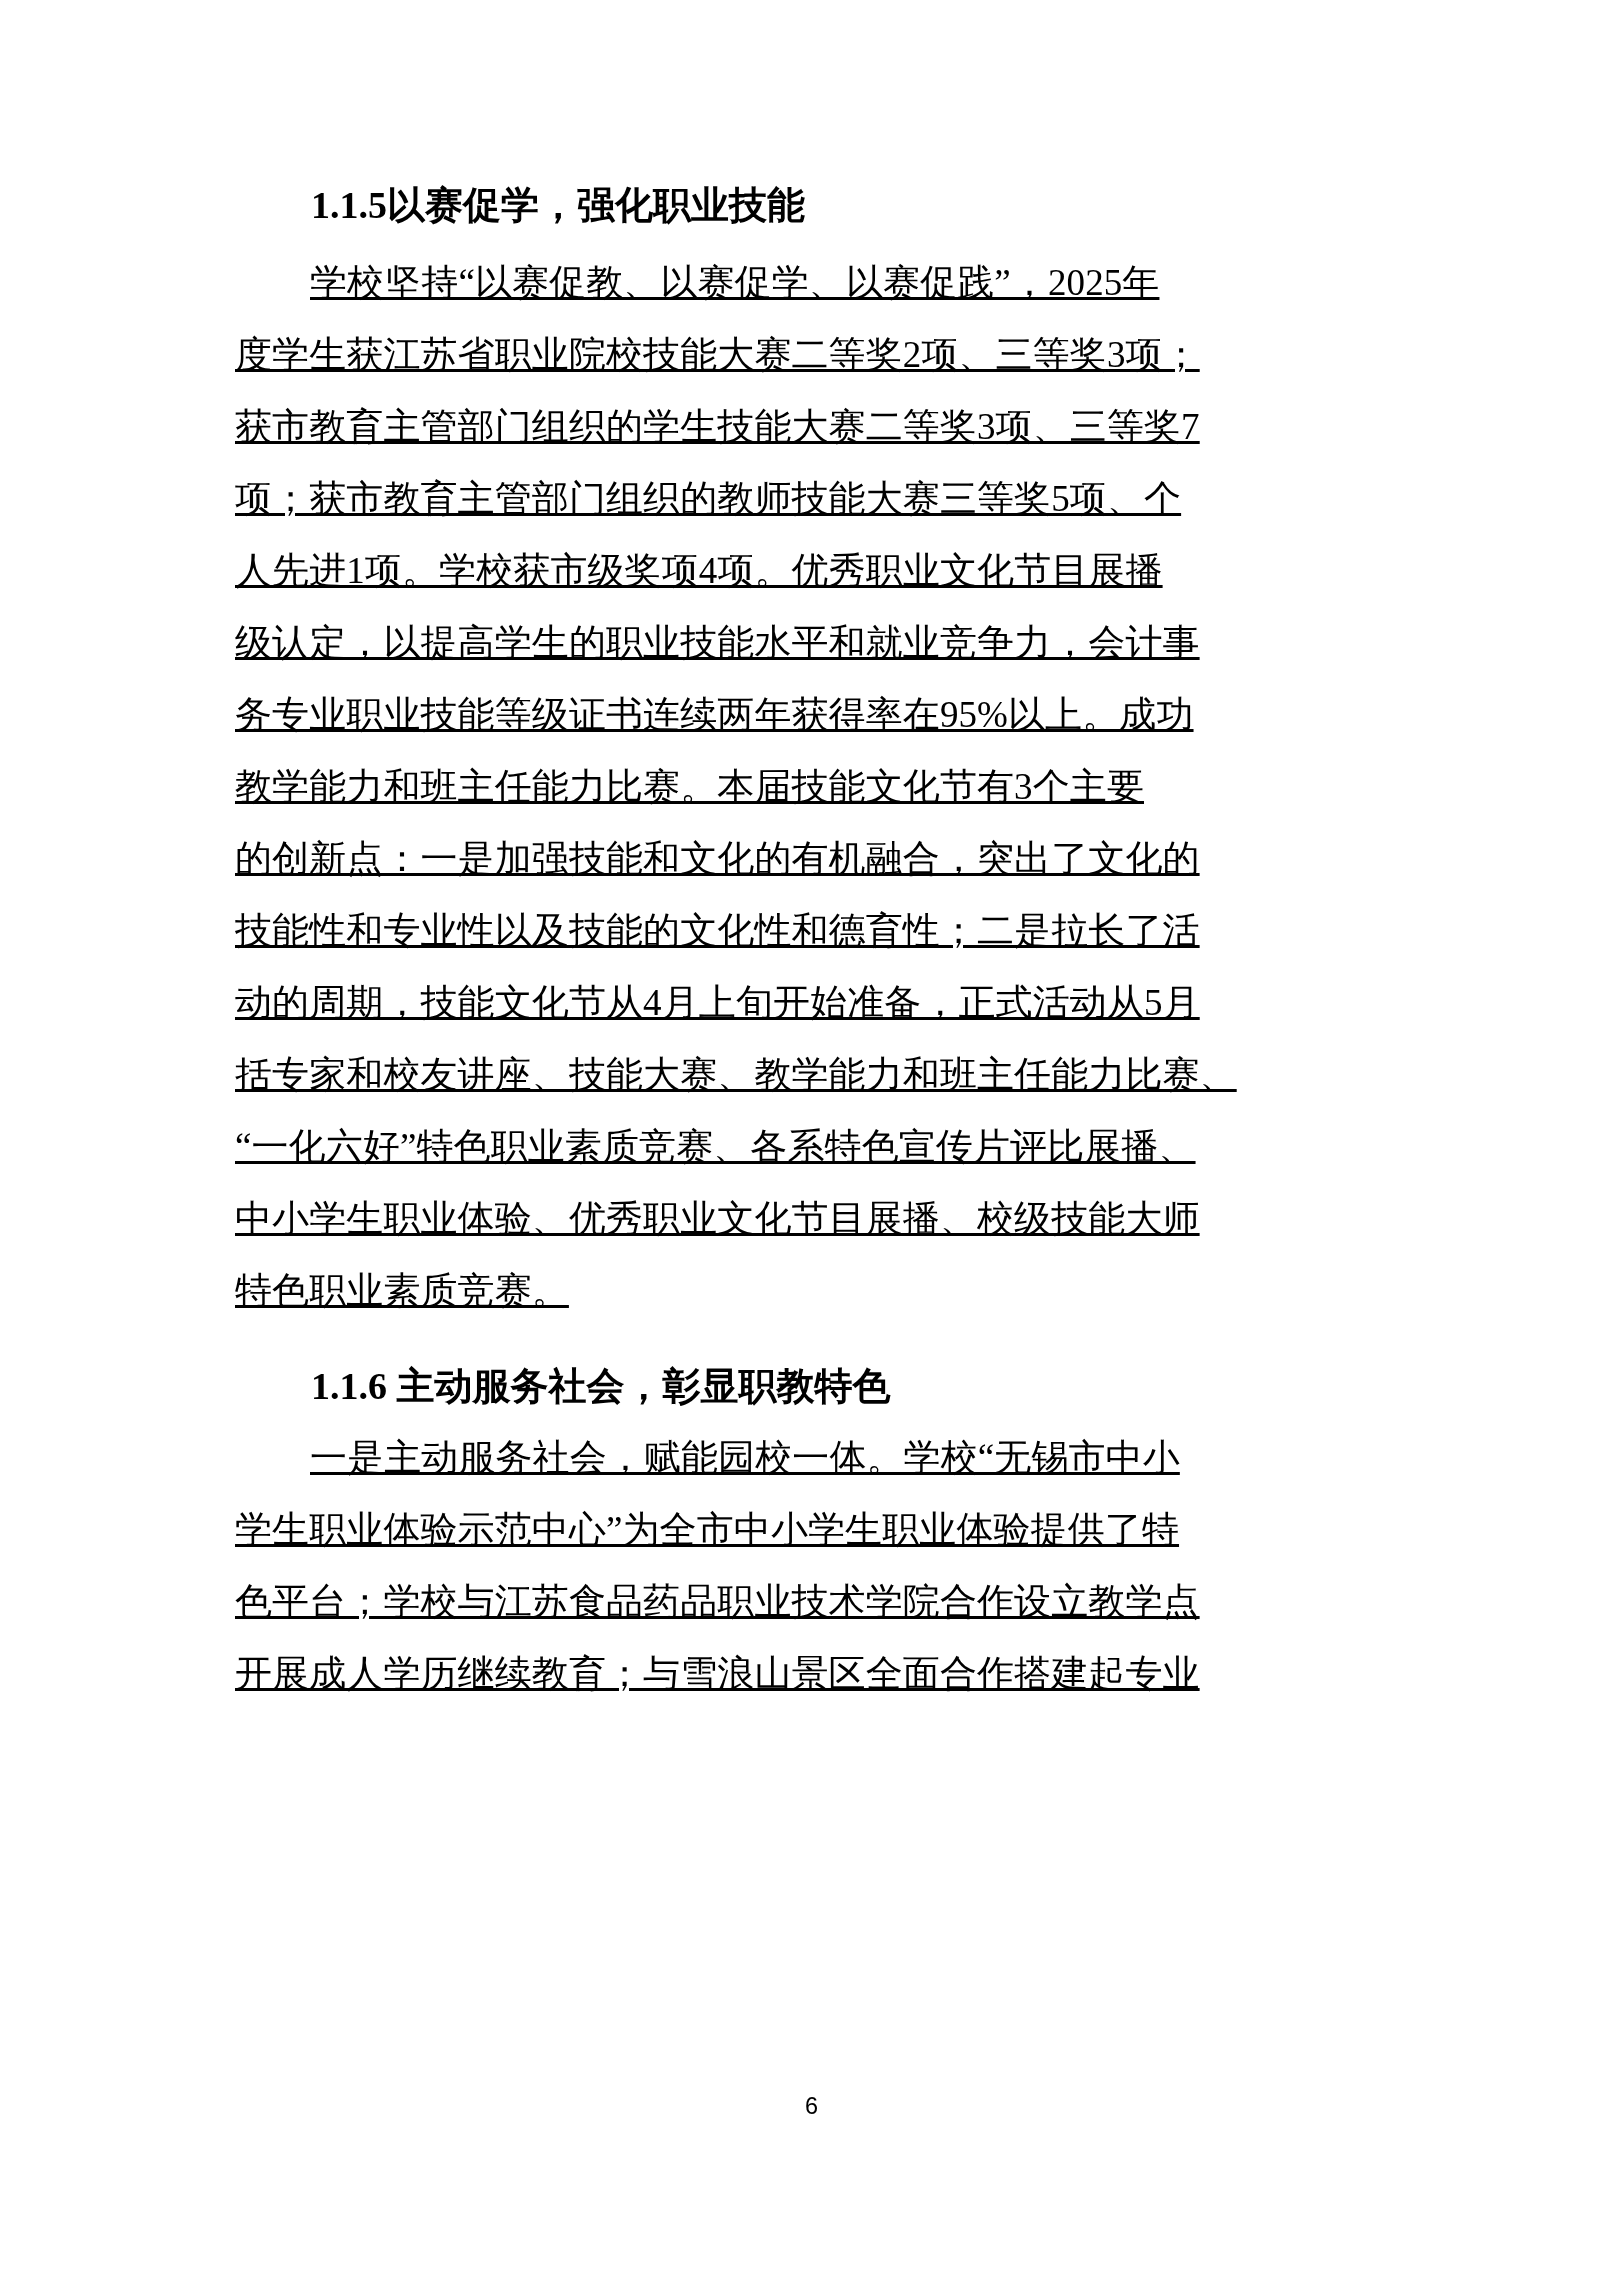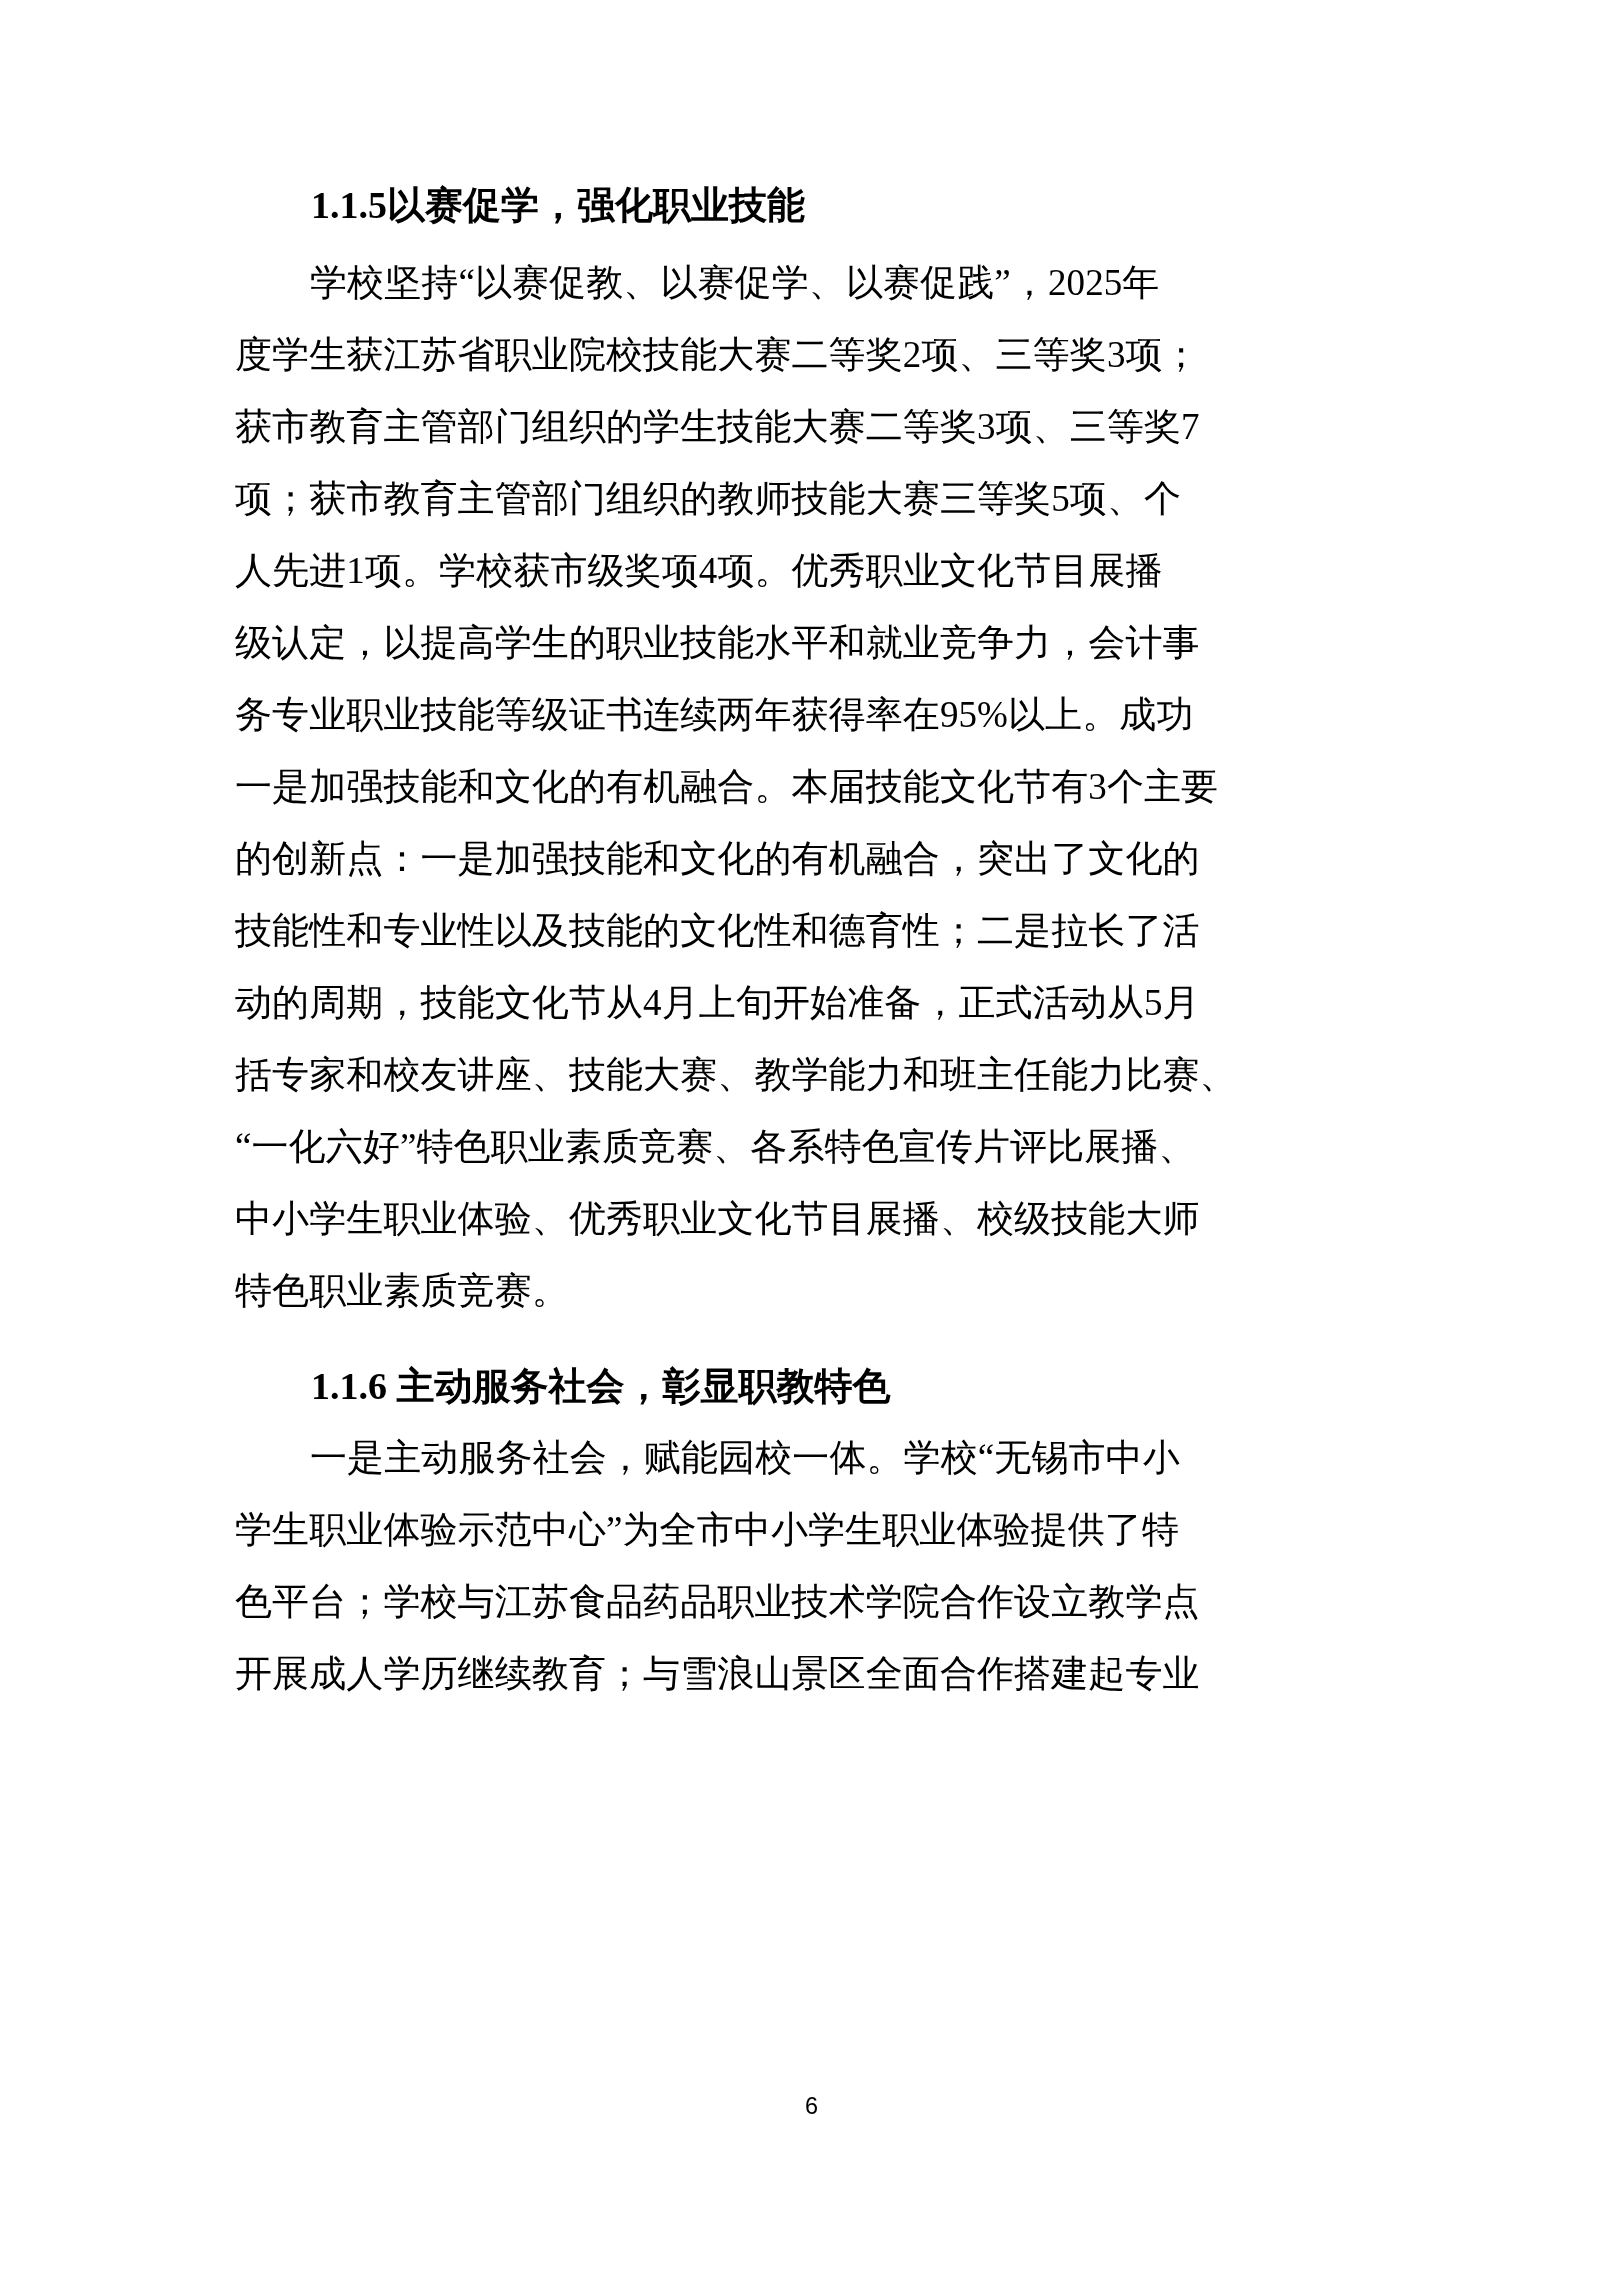--- a/index.html
+++ b/index.html
@@ -49,20 +49,21 @@
     font-weight: normal;
     font-size: 37px;
     line-height: 72px;
     color: #000000;
     margin: 0;
     text-align: justify;
     text-justify: inter-character;
     text-indent: 75px;   
     word-break: break-all;
     letter-spacing: 0.1px;
+    text-decoration: underline;
   }
 
   .para-spacer-top {
     margin-top: 6.1px;
   }
 
   
   .para > .line {
     display: block;
     white-space: pre;
@@ -91,21 +92,21 @@
     <h2 class="heading">1.1.5以赛促学，强化职业技能</h2>
 
     <div class="para para-spacer-top">
       <span class="line" style="text-indent: 75px;">学校坚持“以赛促教、以赛促学、以赛促践”，2025年</span>
       <span class="line" style="text-indent: 0px;">度学生获江苏省职业院校技能大赛二等奖2项、三等奖3项；</span>
       <span class="line" style="text-indent: 0px;">获市教育主管部门组织的学生技能大赛二等奖3项、三等奖7</span>
       <span class="line" style="text-indent: 0px;">项；获市教育主管部门组织的教师技能大赛三等奖5项、个</span>
       <span class="line" style="text-indent: 0px;">人先进1项。学校获市级奖项4项。优秀职业文化节目展播</span>
       <span class="line" style="text-indent: 0px;">级认定，以提高学生的职业技能水平和就业竞争力，会计事</span>
       <span class="line" style="text-indent: 0px;">务专业职业技能等级证书连续两年获得率在95%以上。成功</span>
-      <span class="line" style="text-indent: 0px;">一是加强技能和文化的有机融合。本届技能文化节有3个主要</span>
+      <span class="line" style="text-indent: 0px;">教学能力和班主任能力比赛。本届技能文化节有3个主要</span>
       <span class="line" style="text-indent: 0px;">的创新点：一是加强技能和文化的有机融合，突出了文化的</span>
       <span class="line" style="text-indent: 0px;">技能性和专业性以及技能的文化性和德育性；二是拉长了活</span>
       <span class="line" style="text-indent: 0px;">动的周期，技能文化节从4月上旬开始准备，正式活动从5月</span>
       <span class="line" style="text-indent: 0px;">括专家和校友讲座、技能大赛、教学能力和班主任能力比赛、</span>
       <span class="line" style="text-indent: 0px;">“一化六好”特色职业素质竞赛、各系特色宣传片评比展播、</span>
       <span class="line" style="text-indent: 0px;">中小学生职业体验、优秀职业文化节目展播、校级技能大师</span>
       <span class="line" style="text-indent: 0px;">特色职业素质竞赛。</span>
     </div>
 
     <h2 class="heading heading-2">1.1.6 主动服务社会，彰显职教特色</h2>

